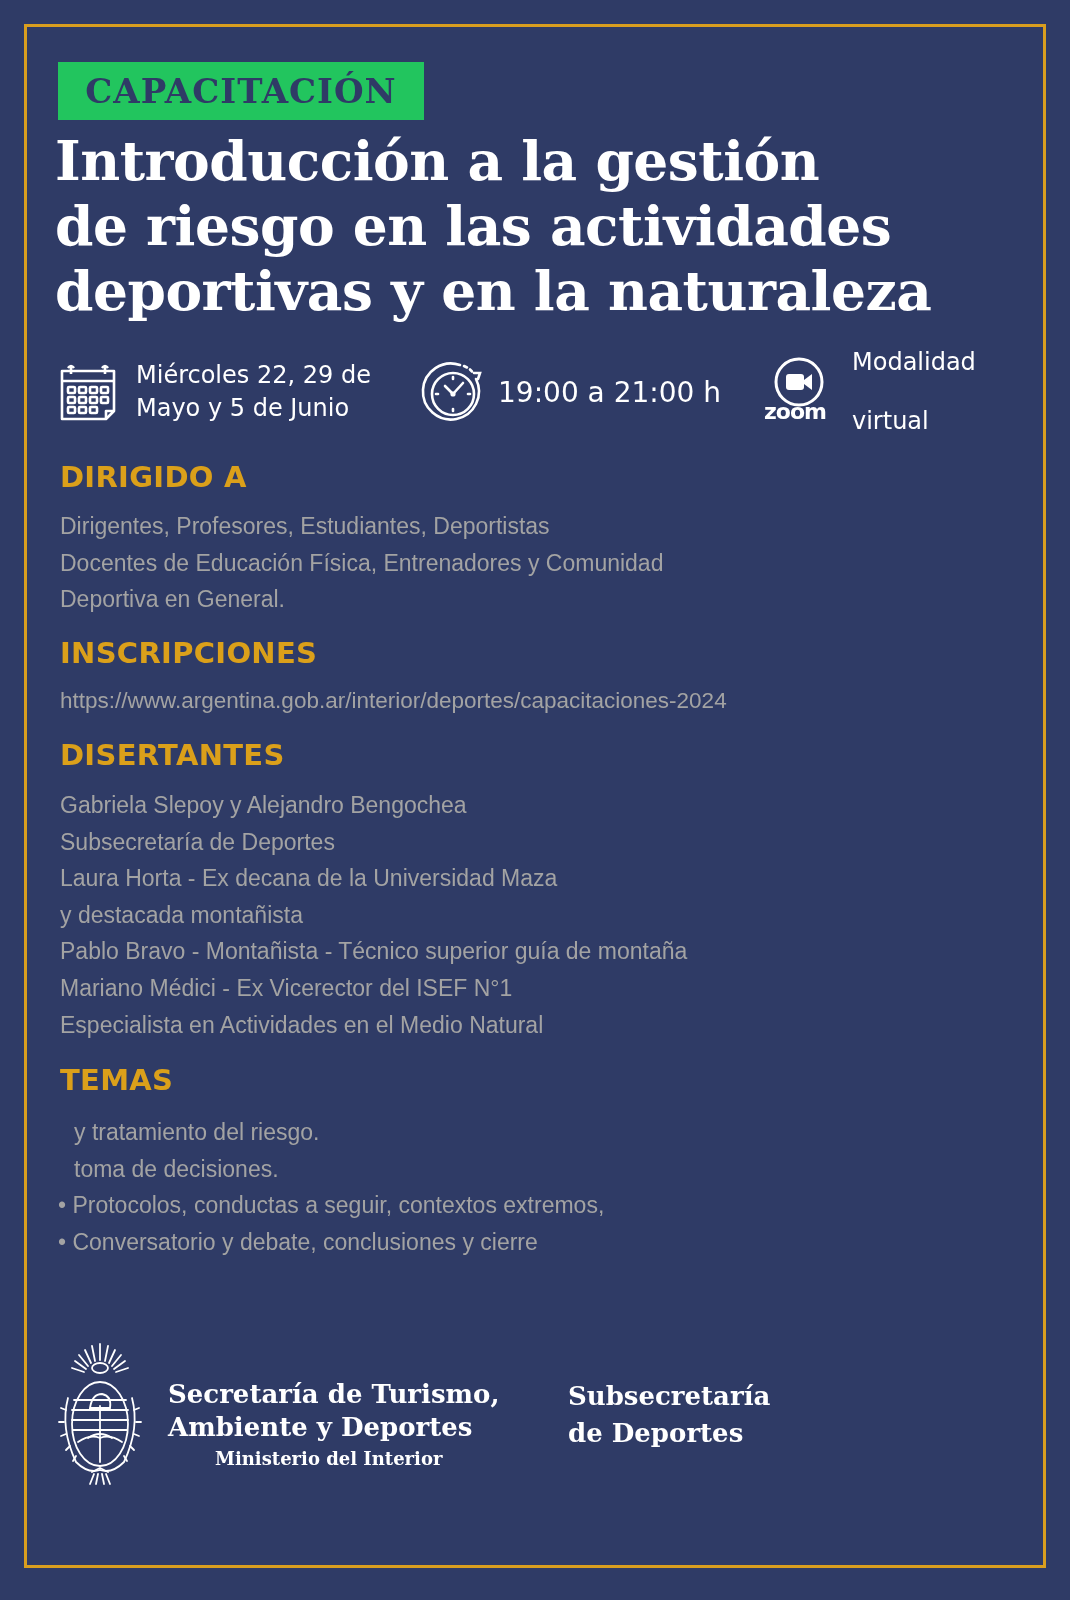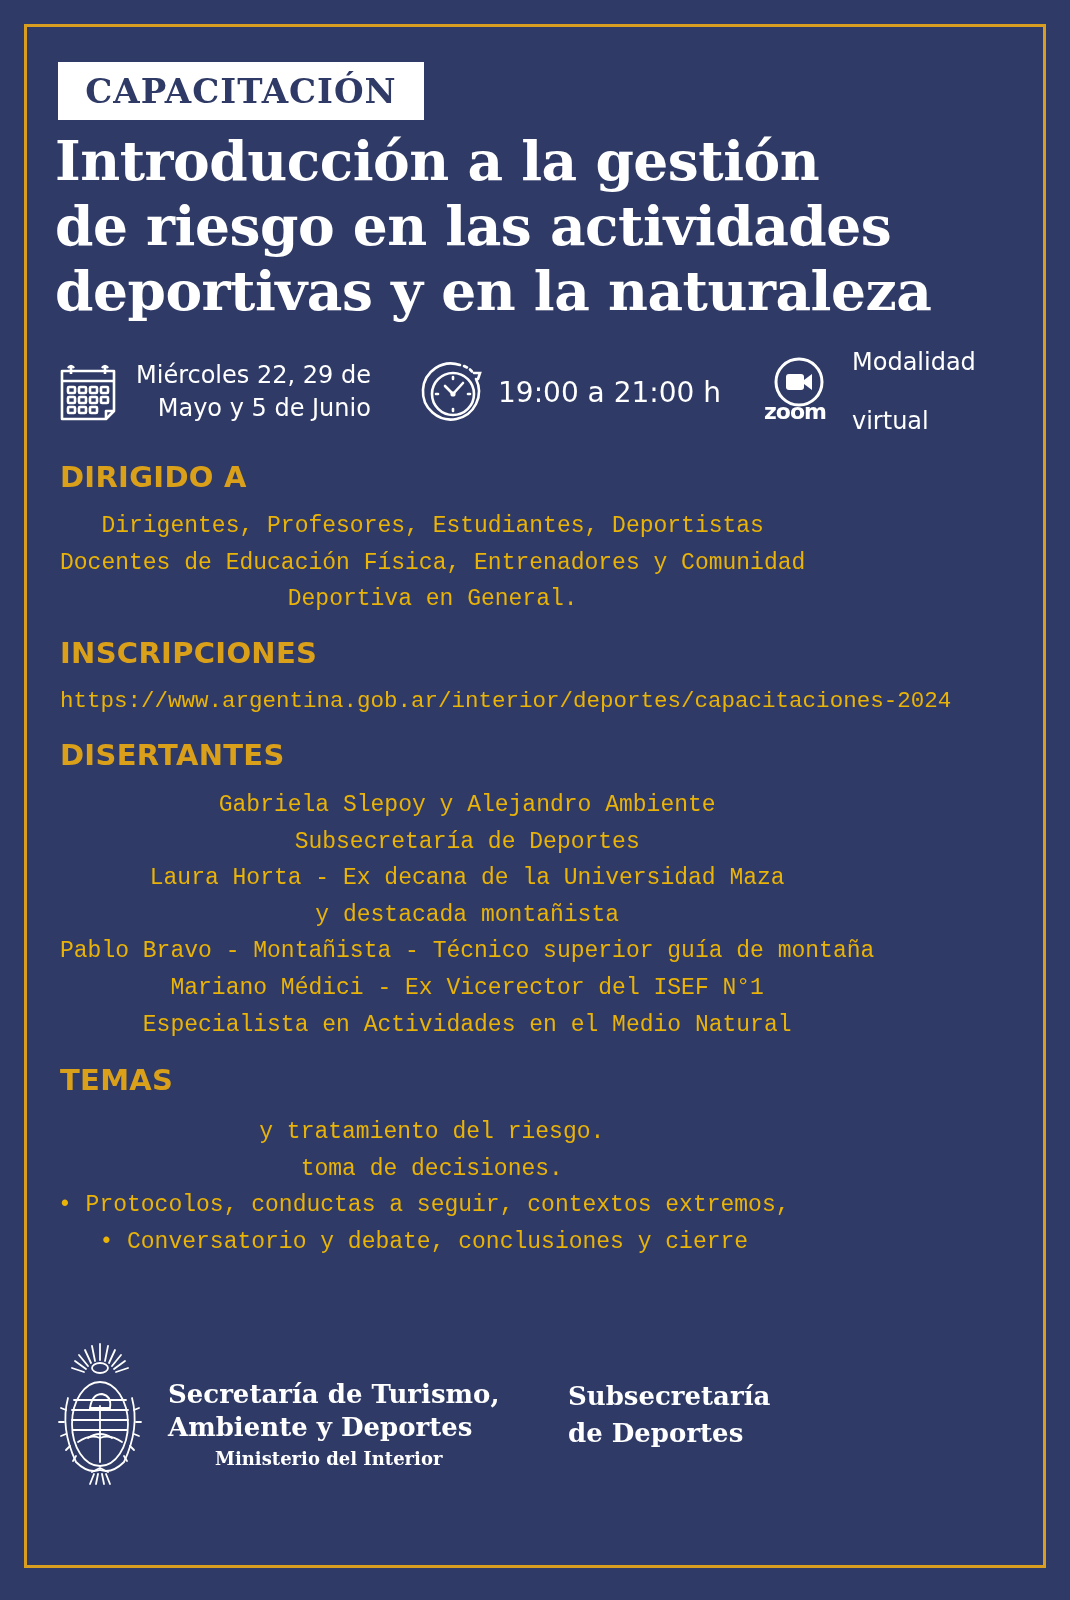--- a/index.html
+++ b/index.html
@@ -6,21 +6,21 @@
     html, body { width: 1070px; height: 1600px; background: #2F3B66; overflow: hidden; }
     body { position: relative; font-family: "Liberation Sans", "DejaVu Sans", sans-serif; color: #FFFFFF; }
 
     .frame {
       position: absolute; left: 24px; top: 24px; width: 1022px; height: 1544px;
       border: 3px solid #D99E1F;
     }
 
     .badge {
       position: absolute; left: 58px; top: 62px; width: 366px; height: 58px;
-      background: #ffffff; color: #2F3B66;
+      background: #22c55e; color: #2F3B66;
       font-family: "DejaVu Serif", "Liberation Serif", serif; font-weight: bold;
       font-size: 34px; line-height: 58px; text-align: center; letter-spacing: 1px;
     }
 
     .title {
       position: absolute; left: 55px; top: 128px; width: 990px;
       font-family: "DejaVu Serif", "Liberation Serif", serif; font-weight: bold;
       font-size: 55px; line-height: 65px; color: #FFFFFF; letter-spacing: -0.5px;
     }
     .title span { display: block; white-space: nowrap; }
@@ -31,22 +31,22 @@
     .info-time { left: 420px; }
     .info-time .txt { font-size: 28px; }
     .info-mode { left: 762px; }
     .icon { flex: none; display: block; }
 
     .sect-h {
       position: absolute; left: 60px; font-family: "DejaVu Sans", sans-serif; font-weight: bold;
       font-size: 29px; color: #DBA01A; letter-spacing: 0.3px;
     }
     .sect-body {
-      position: absolute; left: 60px; font-family: Liberation Mono, monospace;
-      font-size: 23px; line-height: 36.6px; color: #eab308; white-space: nowrap; text-align: center;
+      position: absolute; left: 60px; font-family: Liberation Sans, sans-serif;
+      font-size: 23px; line-height: 36.6px; color: #a3a3a3; white-space: nowrap;
     }
     .sect-body .line { display: block; }
 
     .temas .item { display: block; white-space: nowrap; }
     .temas .indent { padding-left: 16px; }
 
     .footer-logo { position: absolute; left: 58px; top: 1338px; width: 84px; height: 150px; }
     .footer-org {
       position: absolute; left: 168px; top: 1378px;
       font-family: "DejaVu Serif", "Liberation Serif", serif; font-weight: bold; color: #FFFFFF;
@@ -89,21 +89,21 @@
       <rect x="21" y="36" width="7" height="6" rx="1"></rect>
       <rect x="32" y="36" width="7" height="6" rx="1"></rect>
       <rect x="43" y="36" width="7" height="6" rx="1"></rect>
       <rect x="10" y="46" width="7" height="6" rx="1"></rect>
       <rect x="21" y="46" width="7" height="6" rx="1"></rect>
       <rect x="32" y="46" width="7" height="6" rx="1"></rect>
     </g>
   </svg>
   <div class="txt" style="margin-left:18px;">
     <span style="display:block;">Miércoles 22, 29 de</span>
-    <span style="display:block;text-align:right;">Mayo y 5 de Junio</span>
+    <span style="display:block;">Mayo y 5 de Junio</span>
   </div>
 </div>
 
 <div class="info info-time">
   <svg class="icon" width="66" height="66" viewBox="0 0 66 66">
     <g fill="none" stroke="#fff" stroke-width="2.6" stroke-linecap="round">
       <path d="M56 20 A28 28 0 1 1 40 6"></path>
       <path d="M44 7 L47 8.5 M50 10.5 L52 12.5"></path>
       <path d="M54 14 L60 14 L58 20"></path>
       <circle cx="33" cy="35" r="21"></circle>
@@ -138,21 +138,21 @@
   <span class="line">Dirigentes, Profesores, Estudiantes, Deportistas</span>
   <span class="line">Docentes de Educación Física, Entrenadores y Comunidad</span>
   <span class="line">Deportiva en General.</span>
 </div>
 
 <div class="sect-h" style="top:636px;">INSCRIPCIONES</div>
 <div class="sect-body" style="top:683px; font-size:22.5px;">https://www.argentina.gob.ar/interior/deportes/capacitaciones-2024</div>
 
 <div class="sect-h" style="top:738px;">DISERTANTES</div>
 <div class="sect-body" style="top:787px;">
-  <span class="line">Gabriela Slepoy y Alejandro Ambiente</span>
+  <span class="line">Gabriela Slepoy y Alejandro Bengochea</span>
   <span class="line">Subsecretaría de Deportes</span>
   <span class="line">Laura Horta - Ex decana de la Universidad Maza</span>
   <span class="line">y destacada montañista</span>
   <span class="line">Pablo Bravo - Montañista - Técnico superior guía de montaña</span>
   <span class="line">Mariano Médici - Ex Vicerector del ISEF N°1</span>
   <span class="line">Especialista en Actividades en el Medio Natural</span>
 </div>
 
 <div class="sect-h" style="top:1063px;">TEMAS</div>
 <div class="sect-body temas" style="top:1114px; left:58px;">

